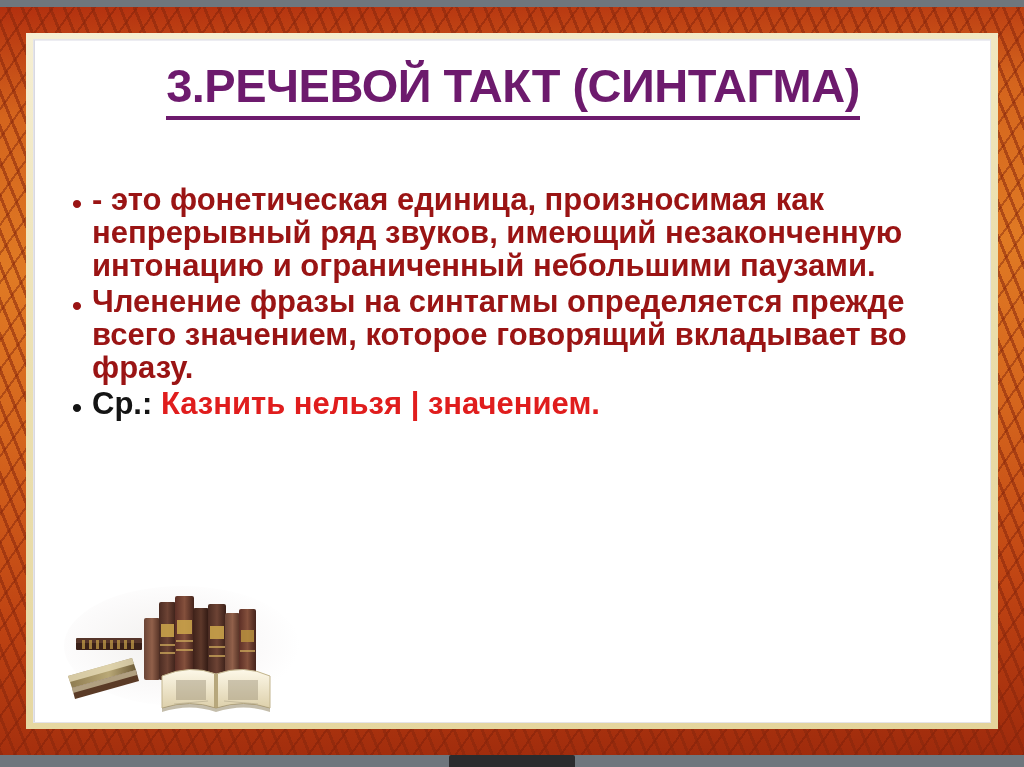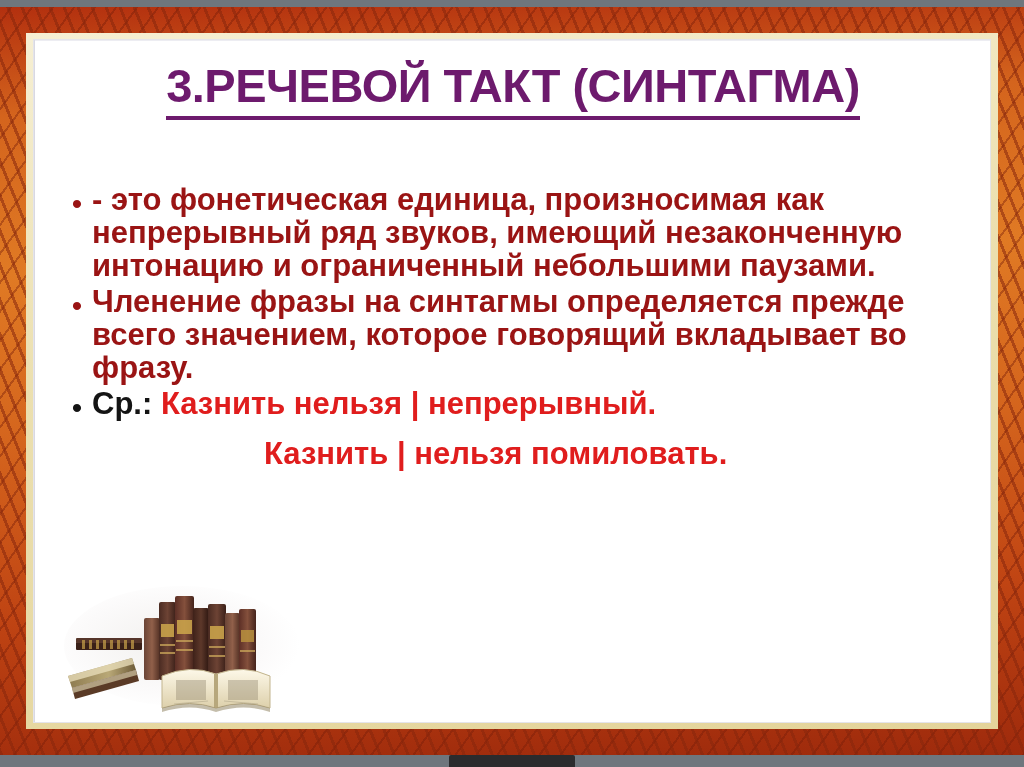--- a/index.html
+++ b/index.html
@@ -199,24 +199,23 @@
         <span class="bullet-text">- это фонетическая единица, произносимая как непрерывный ряд звуков, имеющий незаконченную интонацию и ограниченный небольшими паузами.</span>
       </div>
 
       <div class="bullet-row">
         <span class="bullet-dot">•</span>
         <span class="bullet-text">Членение фразы на синтагмы определяется прежде всего значением, которое говорящий вкладывает во фразу.</span>
       </div>
 
       <div class="bullet-row">
         <span class="bullet-dot dark">•</span>
-        <span class="bullet-text mixed"><span>Ср.:</span><span>&nbsp;</span><span class="accent">Казнить нельзя | непрерывный.</span></span>
+        <span class="bullet-text mixed"><span>Ср.:</span><span>&nbsp;</span><span class="accent">Казнить нельзя | значением.</span></span>
       </div>
 
-      <div class="example-second">Казнить | нельзя помиловать.</div>
 
     </div>
 
     <div class="books">
       <svg width="275" height="134" viewBox="0 0 275 134" xmlns="http://www.w3.org/2000/svg">
         <defs>
           <radialGradient id="halo" cx="45%" cy="48%" r="55%">
             <stop offset="0%" stop-color="#f2f0ee"></stop>
             <stop offset="70%" stop-color="#fbfafa"></stop>
             <stop offset="100%" stop-color="#ffffff"></stop>

